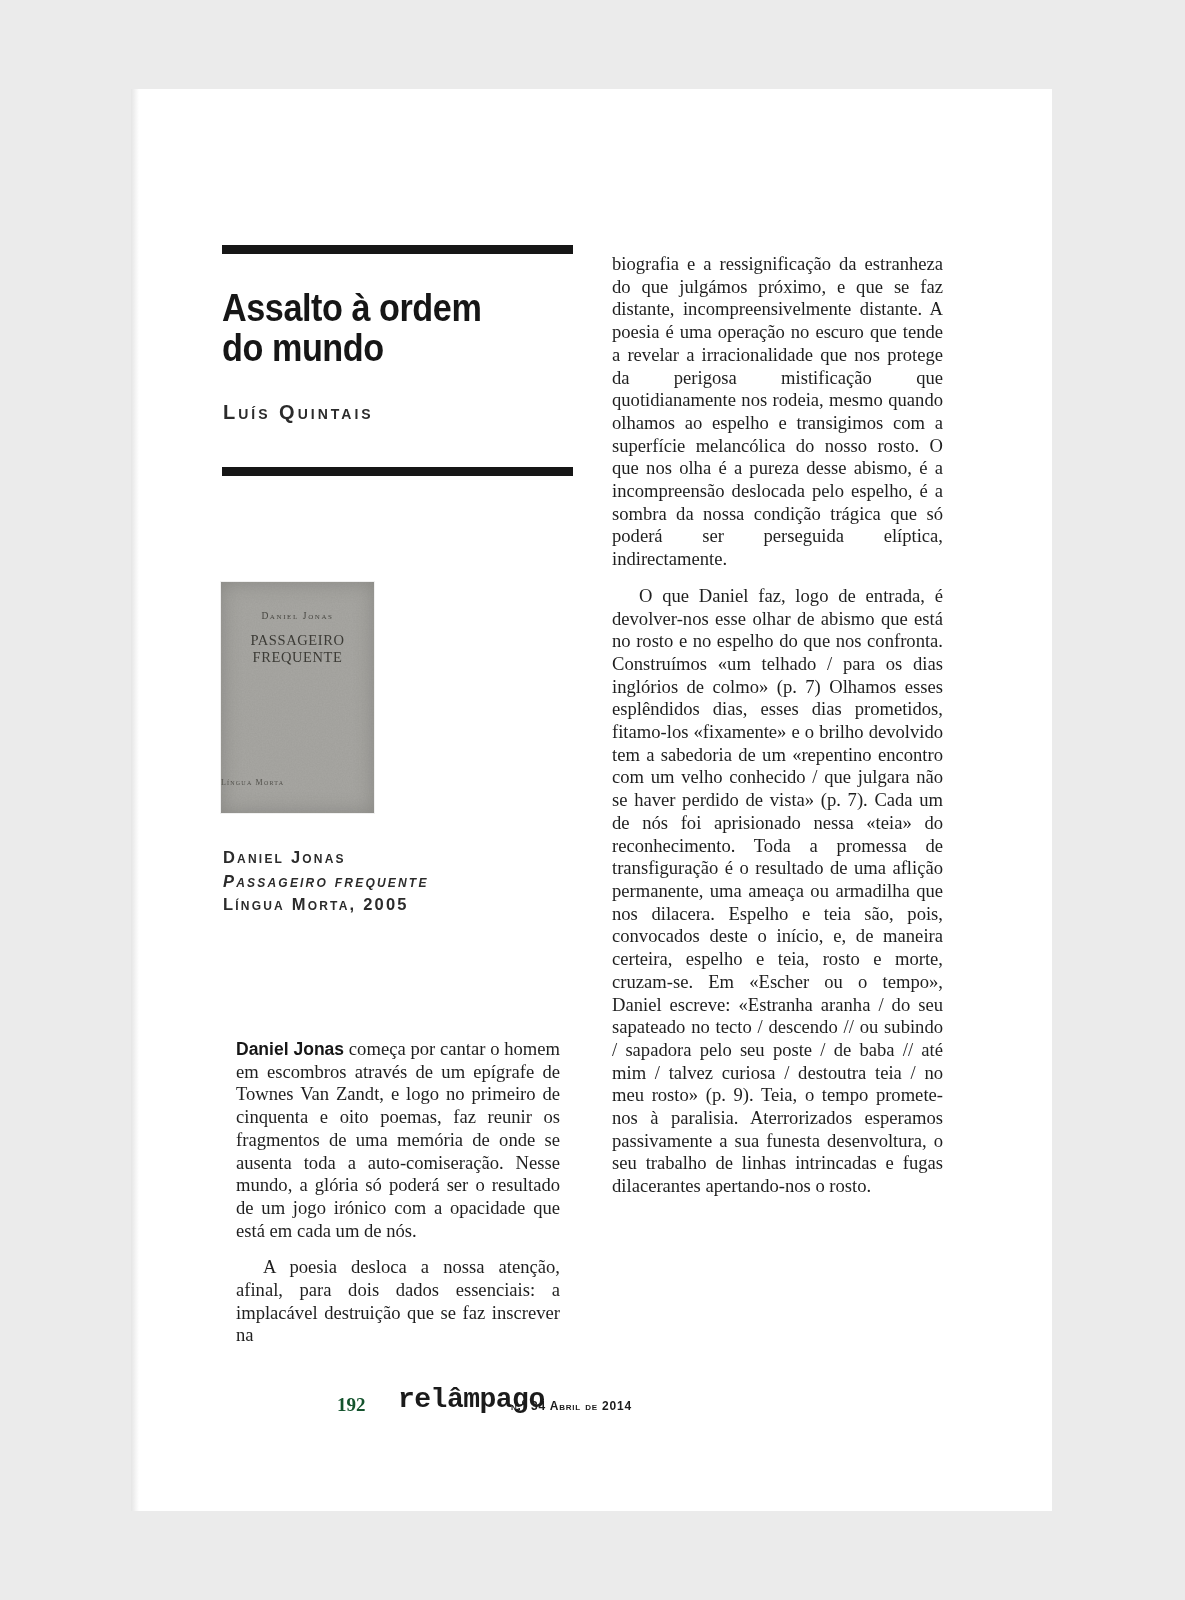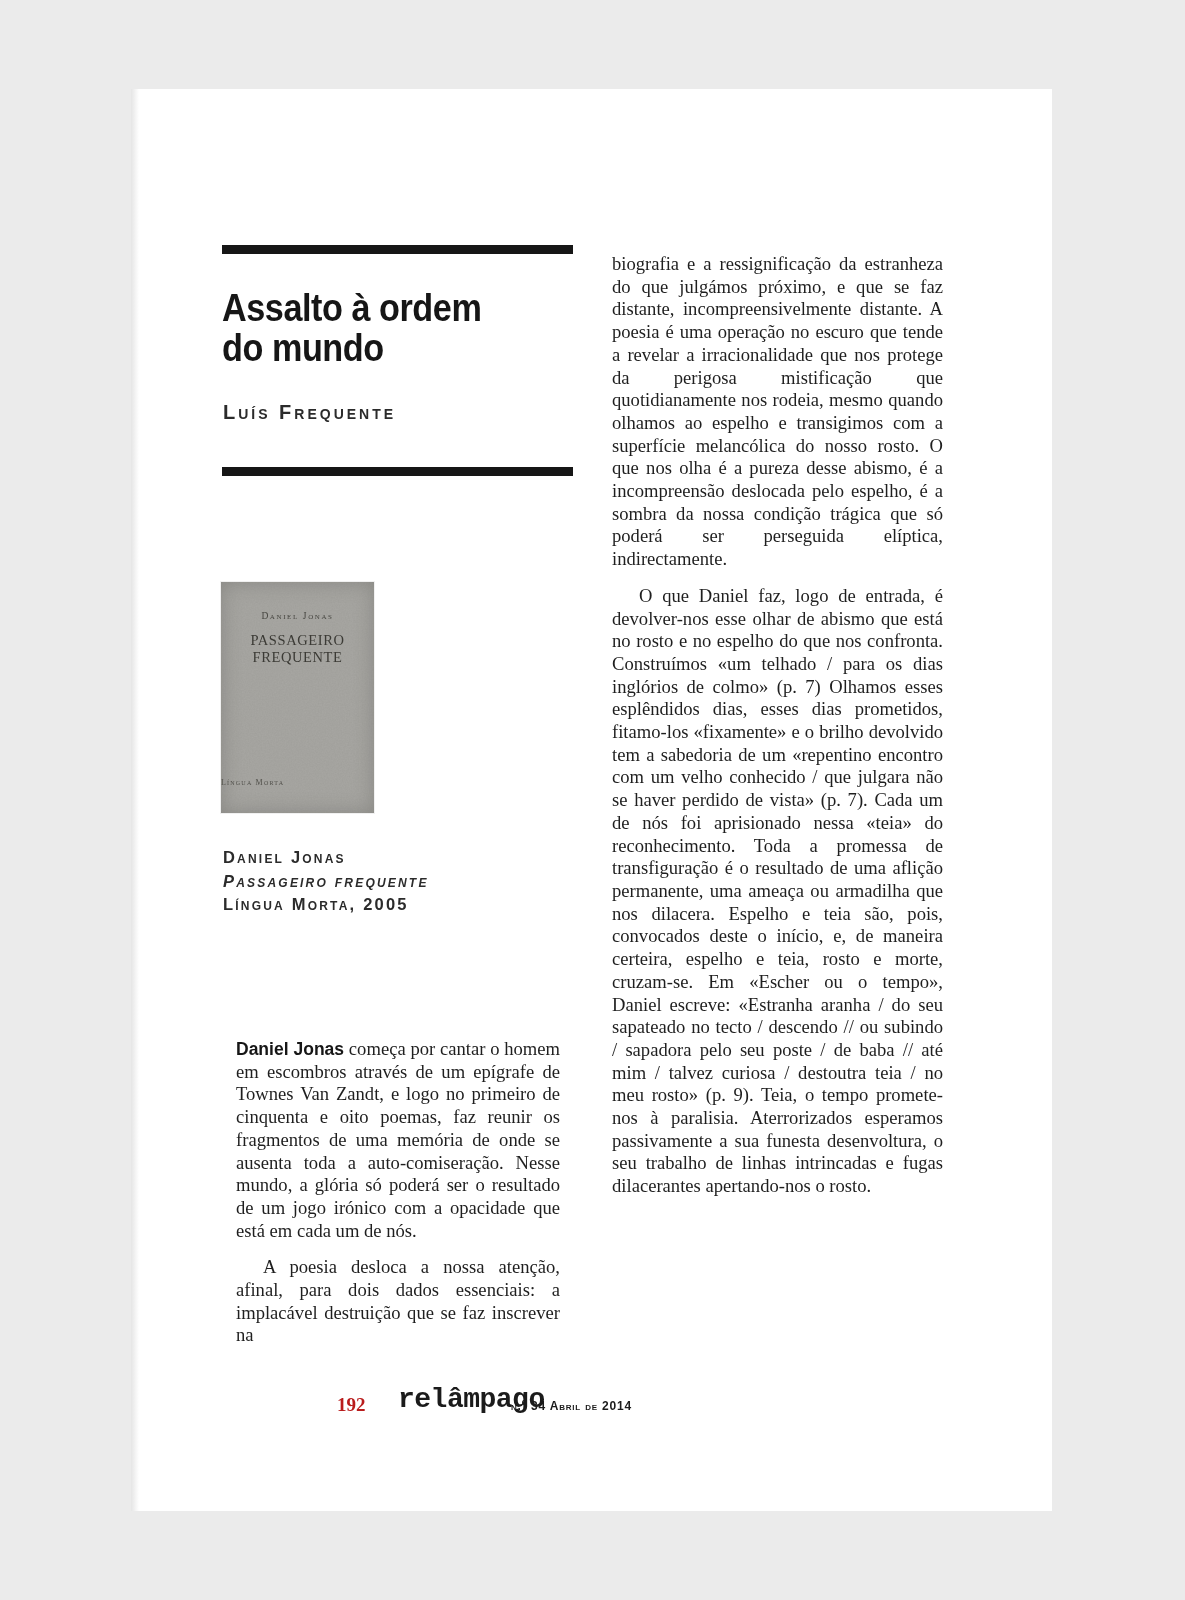--- a/index.html
+++ b/index.html
@@ -78,21 +78,21 @@
   .col p.indent{text-indent:27px;}
   .lead{
     font-family:"Liberation Sans", sans-serif;
     font-weight:bold;font-size:17.5px;color:#161616;
   }
   
   .footer{position:absolute;left:0;top:1290px;width:100%;height:50px;}
   .page-number{
     position:absolute;left:206px;top:16px;
     font-family:"Liberation Serif", serif;font-weight:bold;
-    font-size:19px;line-height:1;color:#b91c1c;
+    font-size:19px;line-height:1;color:#14532d;
   }
   .journal-logo{
     position:absolute;left:267px;top:7px;
     font-family:Liberation Mono, monospace;font-weight:bold;
     font-size:28px;line-height:1;letter-spacing:-0.5px;color:#1b1b1b;
   }
   .issue{
     position:absolute;left:380px;top:21px;
     font-family:"Liberation Sans", sans-serif;
     font-variant:small-caps;font-weight:bold;
@@ -102,21 +102,21 @@
 </head>
 <body>
 
 <div>
   <div class="paper">
 
     <div class="rule rule-top"></div>
 
     <h1 class="title">Assalto à ordem do mundo</h1>
 
-    <div class="author">Luís Frequente</div>
+    <div class="author">Luís Quintais</div>
 
     <div class="rule rule-bottom"></div>
 
     <div class="cover">
       <svg class="grain" width="153" height="231">
         <filter id="grainF">
           <feTurbulence type="fractalNoise" baseFrequency="0.7" numOctaves="3" seed="7"></feTurbulence>
           <feColorMatrix type="matrix" values="0 0 0 0 0.22  0 0 0 0 0.22  0 0 0 0 0.20  0 0 0 0.22 0"></feColorMatrix>
         </filter>
         <rect width="153" height="231" filter="url(#grainF)"></rect>

